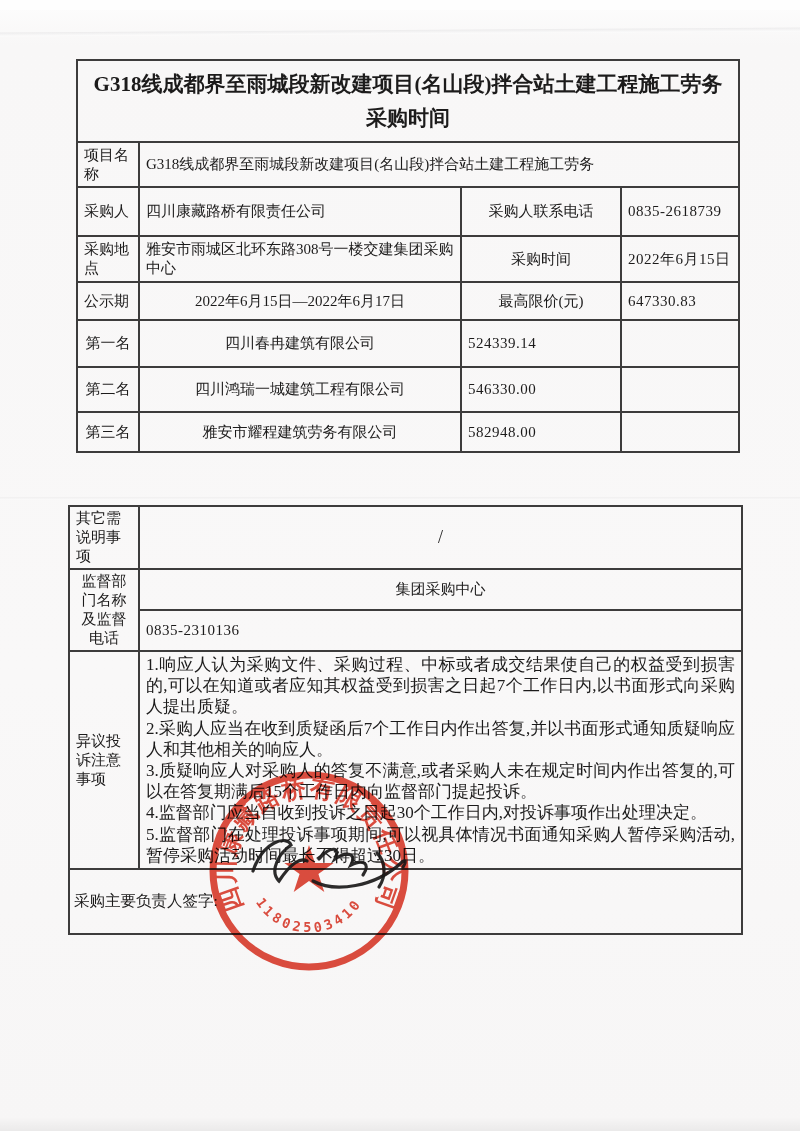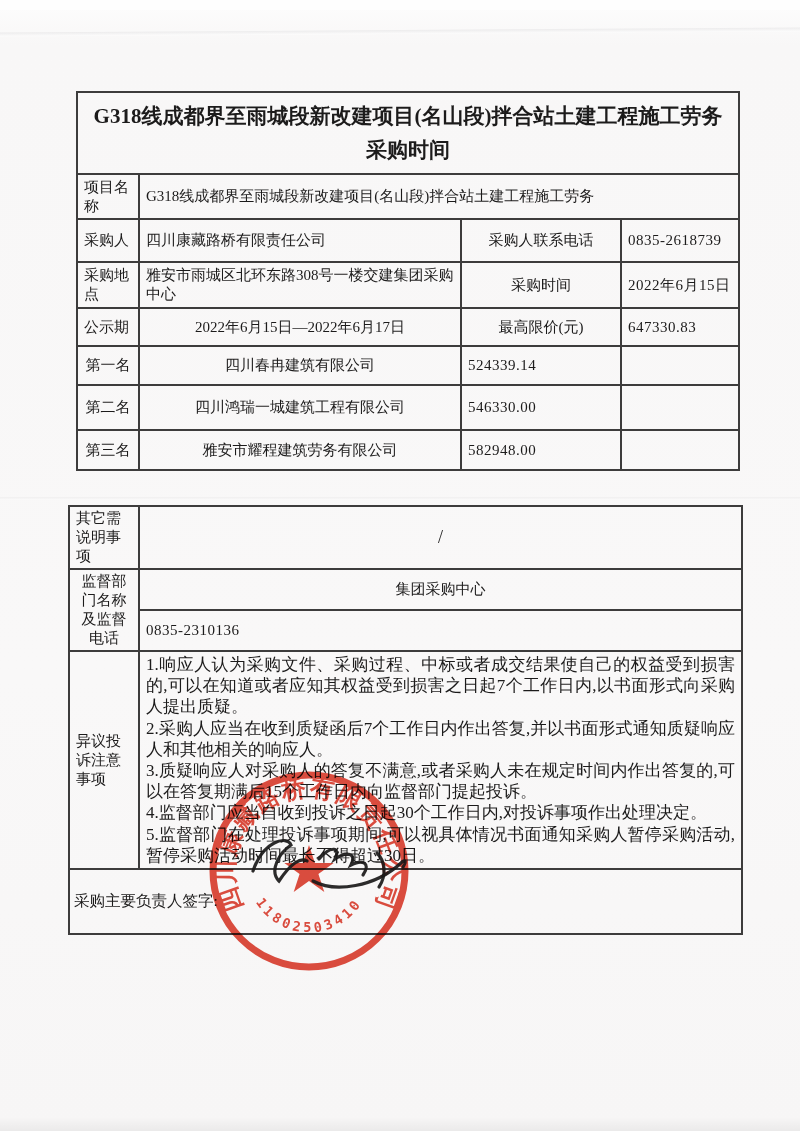--- a/index.html
+++ b/index.html
@@ -17,31 +17,31 @@
     background:linear-gradient(180deg,rgba(120,120,128,.10),rgba(255,255,255,.5));
     transform:rotate(-.35deg);}
   .seam{position:absolute;top:497px;left:0;width:100%;height:3px;
     background:linear-gradient(180deg,rgba(120,120,128,.07),rgba(255,255,255,.4));}
   .edge-shadow{position:absolute;bottom:0;left:0;width:100%;height:14px;
     background:linear-gradient(180deg,rgba(0,0,0,0),rgba(0,0,0,.05));}
 
   table{border-collapse:collapse;table-layout:fixed;}
   td{border:2px solid #3d3c3c;padding:2px 6px;font-size:15px;vertical-align:middle;
      overflow:hidden;word-break:break-all;}
-  .t1{position:absolute;left:76px;top:91px;width:662px;}
+  .t1{position:absolute;left:76px;top:59px;width:662px;}
   .t2{position:absolute;left:68px;top:505px;width:673px;}
 
   .title-cell{text-align:center;font-weight:700;font-size:21px;line-height:1.62;padding:6px 10px;}
   .lbl{text-align:left;}
   .ctr{text-align:center;}
   .num{text-align:left;letter-spacing:.5px;}
 
   .r-title{height:73px;}
-  .r1{height:45px;} .r2{height:43px;} .r3{height:46px;} .r4{height:38px;}
-  .r5{height:45px;} .r6{height:39px;} .r7{height:45px;} .r8{height:40px;}
+  .r1{height:45px;} .r2{height:49px;} .r3{height:46px;} .r4{height:38px;}
+  .r5{height:45px;} .r6{height:47px;} .r7{height:45px;} .r8{height:40px;}
 
   .n1{height:43px;} .n2{height:37px;} .n3{height:37px;} .n4{height:193px;} .n5{height:65px;}
   .dispute p{margin:0;line-height:21.2px;font-size:17px;text-align:justify;}
   .slash{font-size:18px;}
   .sig-label{font-size:15.5px;padding-left:4px;}
 
   .seal-svg{position:absolute;left:198px;top:760px;width:222px;height:222px;
     mix-blend-mode:multiply;opacity:.9;}
   .seal-ring{fill:none;stroke:var(--seal-color,#dd3a2b);stroke-width:7px;}
   .seal-ink{fill:var(--seal-color,#dd3a2b);}

